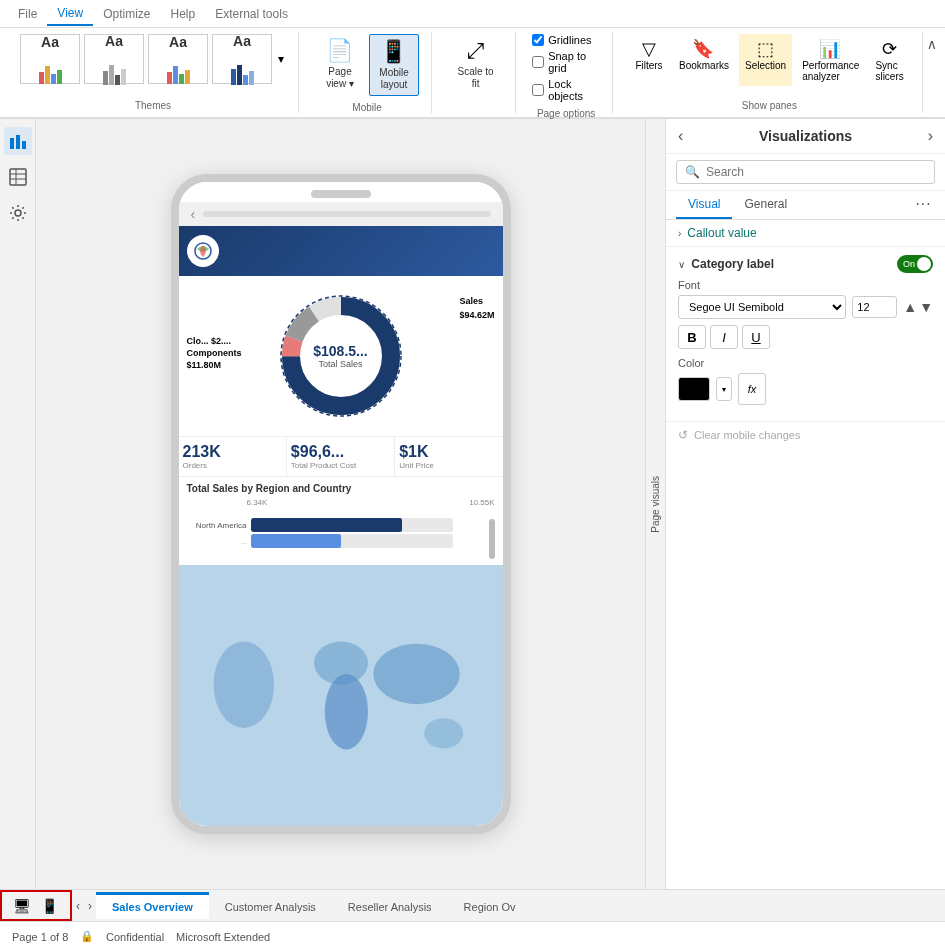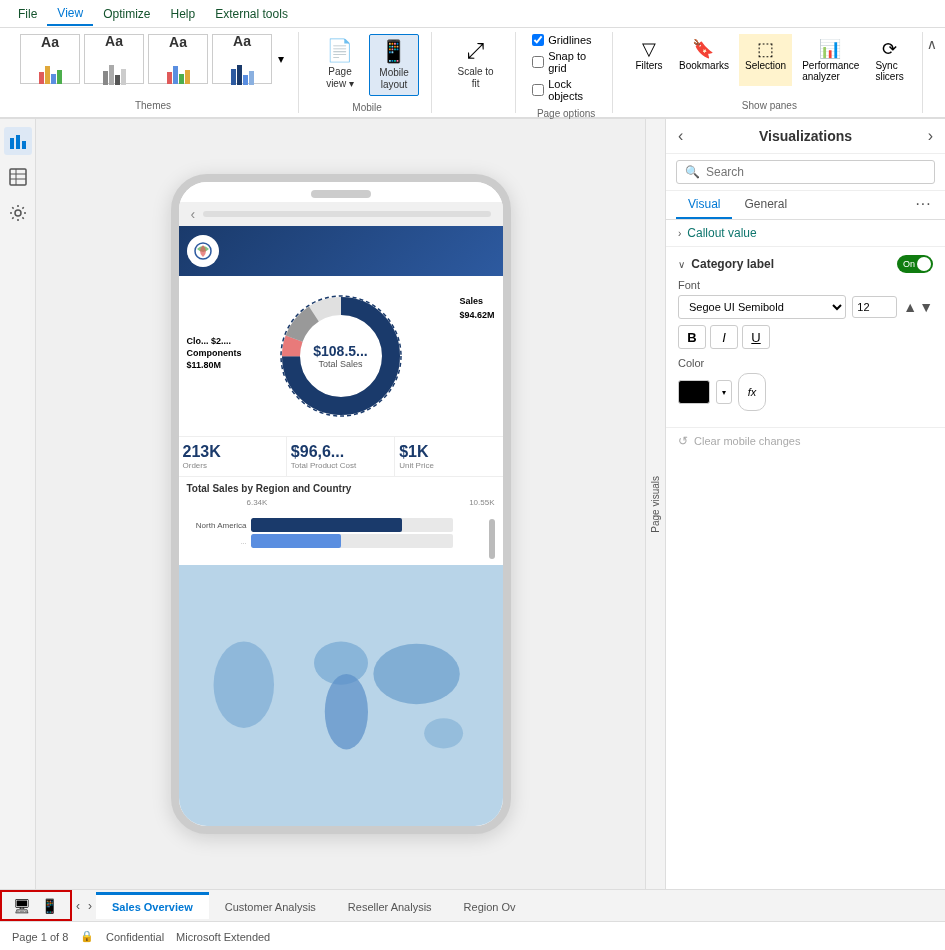--- a/index.html
+++ b/index.html
@@ -1,20 +1,20 @@
 <!DOCTYPE html>
 <html><head>
   <meta charset="utf-8">
   <style>
     * { box-sizing: border-box; margin: 0; padding: 0; }
     body { font-family: 'Segoe UI', Arial, sans-serif; font-size: 12px; background: #f3f3f3; width: 945px; height: 950px; overflow: hidden; }
 
     
     .menu-bar { display: flex; align-items: center; background: #fff; border-bottom: 1px solid #ddd; padding: 0 8px; height: 28px; }
-    .menu-item { padding: 4px 10px; font-size: 12px; cursor: pointer; color: #14532d; }
+    .menu-item { padding: 4px 10px; font-size: 12px; cursor: pointer; color: #737373; }
     .menu-item.active { color: #0078d4; border-bottom: 2px solid #0078d4; }
 
     
     .ribbon { background: #fff; border-bottom: 1px solid #ddd; display: flex; flex-direction: column; }
 
     .ribbon-content { display: flex; align-items: stretch; padding: 4px 8px; background: #fff; border-bottom: 1px solid #ddd; height: 90px; gap: 4px; }
     .ribbon-group { display: flex; flex-direction: column; align-items: center; border-right: 1px solid #e0e0e0; padding: 2px 12px; gap: 2px; }
     .ribbon-group:last-child { border-right: none; }
     .ribbon-group-label { font-size: 10px; color: #666; margin-top: auto; padding-top: 4px; }
 
@@ -120,21 +120,21 @@
     .font-row { display: flex; align-items: center; gap: 6px; margin-bottom: 6px; }
     .font-select { flex: 1; padding: 4px 6px; border: 1px solid #ccc; border-radius: 3px; font-size: 11px; background: #fff; cursor: pointer; }
     .font-size-input { width: 45px; padding: 4px 4px; border: 1px solid #ccc; border-radius: 3px; font-size: 11px; }
 
     .format-btns { display: flex; gap: 4px; margin-bottom: 8px; }
     .format-btn { width: 28px; height: 24px; border: 1px solid #ccc; border-radius: 3px; display: flex; align-items: center; justify-content: center; cursor: pointer; font-size: 13px; background: #fff; }
 
     .color-row { display: flex; align-items: center; gap: 6px; margin-bottom: 8px; }
     .color-swatch { width: 32px; height: 24px; background: #000; border: 1px solid #ccc; border-radius: 3px; cursor: pointer; }
     .color-dropdown { width: 16px; height: 24px; border: 1px solid #ccc; border-radius: 3px; display: flex; align-items: center; justify-content: center; cursor: pointer; background: #fff; font-size: 8px; }
-    .fx-btn { width: 28px; height: 38px; border: 1px solid #ccc; border-radius: 10px; display: flex; align-items: center; justify-content: center; cursor: pointer; font-size: 11px; background: #fff; font-style: italic; }
+    .fx-btn { width: 28px; height: 32px; border: 1px solid #ccc; border-radius: 3px; display: flex; align-items: center; justify-content: center; cursor: pointer; font-size: 11px; background: #fff; font-style: italic; }
 
     .clear-mobile-btn { padding: 6px 12px; font-size: 11px; color: #aaa; cursor: not-allowed; display: flex; align-items: center; gap: 6px; }
     .clear-mobile-icon { font-size: 12px; }
 
     
     .status-bar { height: 30px; background: #fff; border-top: 1px solid #ddd; display: flex; align-items: center; padding: 0 12px; font-size: 11px; color: #555; gap: 12px; }
 
     
     .bottom-tabs { height: 32px; background: #f3f3f3; border-top: 1px solid #ddd; display: flex; align-items: center; }
     .bottom-view-btns { display: flex; align-items: center; padding: 0 8px; gap: 4px; border-right: 1px solid #ddd; height: 100%; border: 2px solid #c00; }

